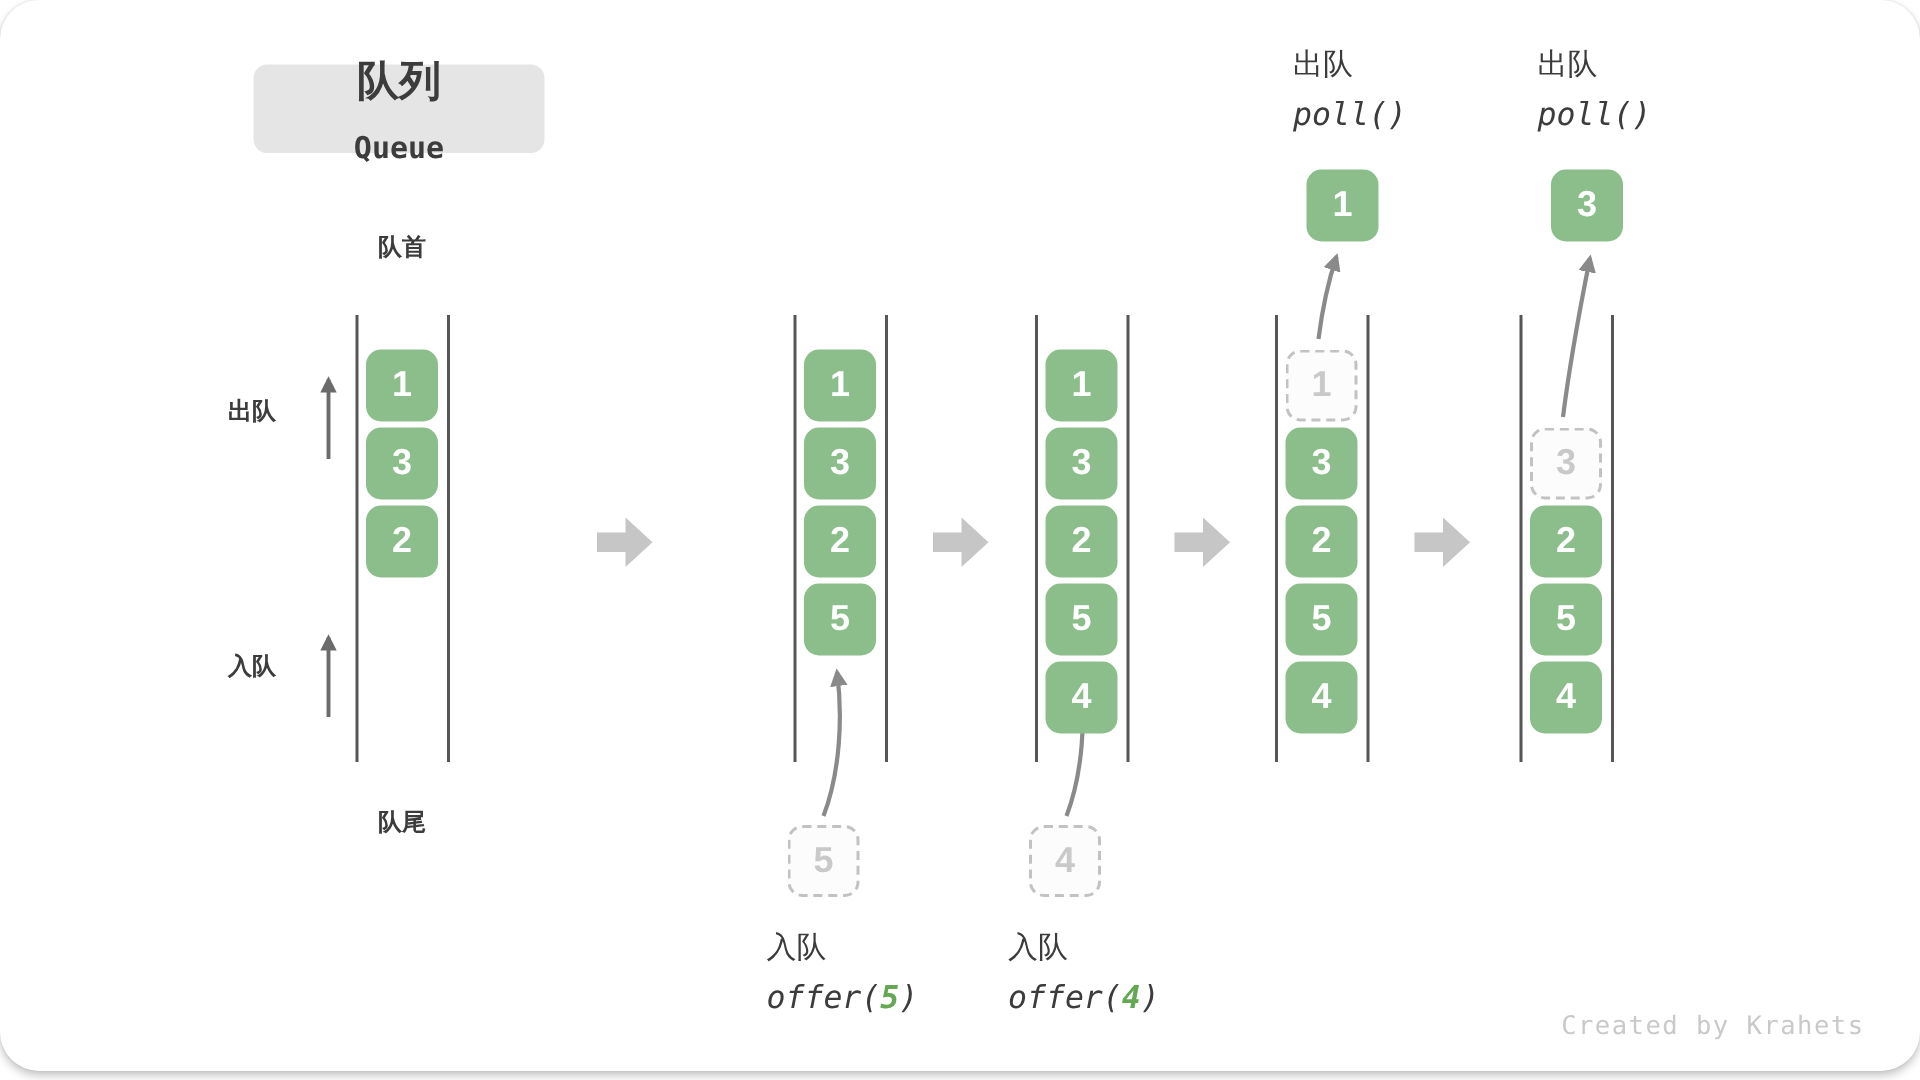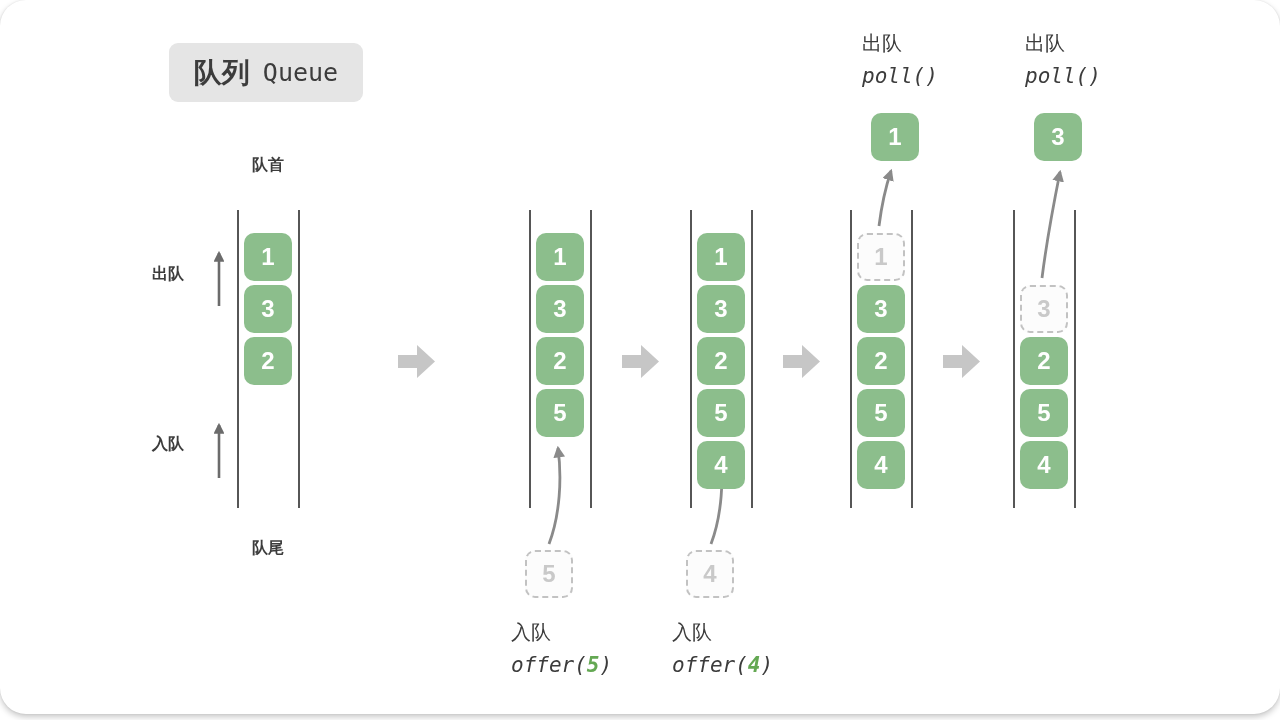--- a/index.html
+++ b/index.html
@@ -15,31 +15,31 @@
     background: #ffffff;
     border-radius: 26px;
     box-shadow: 0 3px 6px rgba(0,0,0,.22), 0 0 2px rgba(0,0,0,.10);
     overflow: hidden;
   }
   .title-box {
     position: absolute; left: 169px; top: 43px;
     width: 194px; height: 59px;
     background: var(--title-bg, #e5e5e5);
     border-radius: 9px;
-    display: flex; align-items: center; justify-content: center; gap: 13px;
+    display: flex; align-items: center; justify-content: center; gap: 13px; flex-direction: column;
   }
   .title-zh { font-size: 28px; font-weight: 700; color: var(--text-dark, #3c3c3c); }
-  .title-en { font-family: "DejaVu Sans Mono", "Liberation Mono", monospace; font-size: 25px; color: var(--text-dark, #3c3c3c); }
+  .title-en { font-family: "DejaVu Sans Mono", "Liberation Mono", monospace; font-size: 20px; color: var(--text-dark, #3c3c3c); font-weight: bold; }
 
   .side-label {
     position: absolute; font-size: 16px; font-weight: 700;
     color: var(--text-dark, #3c3c3c); white-space: nowrap;
   }
   .lbl-front  { left: 237px; top: 155px; width: 62px; text-align: center; }
-  .lbl-rear   { left: 237px; top: 538px; width: 62px; text-align: center; }
+  .lbl-rear   { left: 252px; top: 538px; width: 62px; text-align: left; }
   .lbl-deq    { left: 152px; top: 264px; }
   .lbl-enq    { left: 152px; top: 434px; }
 
   .wall {
     position: absolute; top: 210px;
     width: 2px; height: 298px;
     background: var(--wall, #565656);
   }
   .cell {
     position: absolute; width: 48px; height: 48px;
@@ -171,13 +171,14 @@
         <div class="cell solid" style="left: 1020px; top: 389px;">5</div>
         <div class="cell solid" style="left: 1020px; top: 441px;">4</div>
         <div class="cell solid" style="left: 1034px; top: 113px;">3</div>
         <div class="op" style="left: 1025px; top: 27px;">
           <div class="">出队</div>
           <div class="code">poll()</div>
         </div>
       </div>
     </div>
 
+  <div class="credit">Created by Krahets</div>
 </div>
 
 </body></html>

